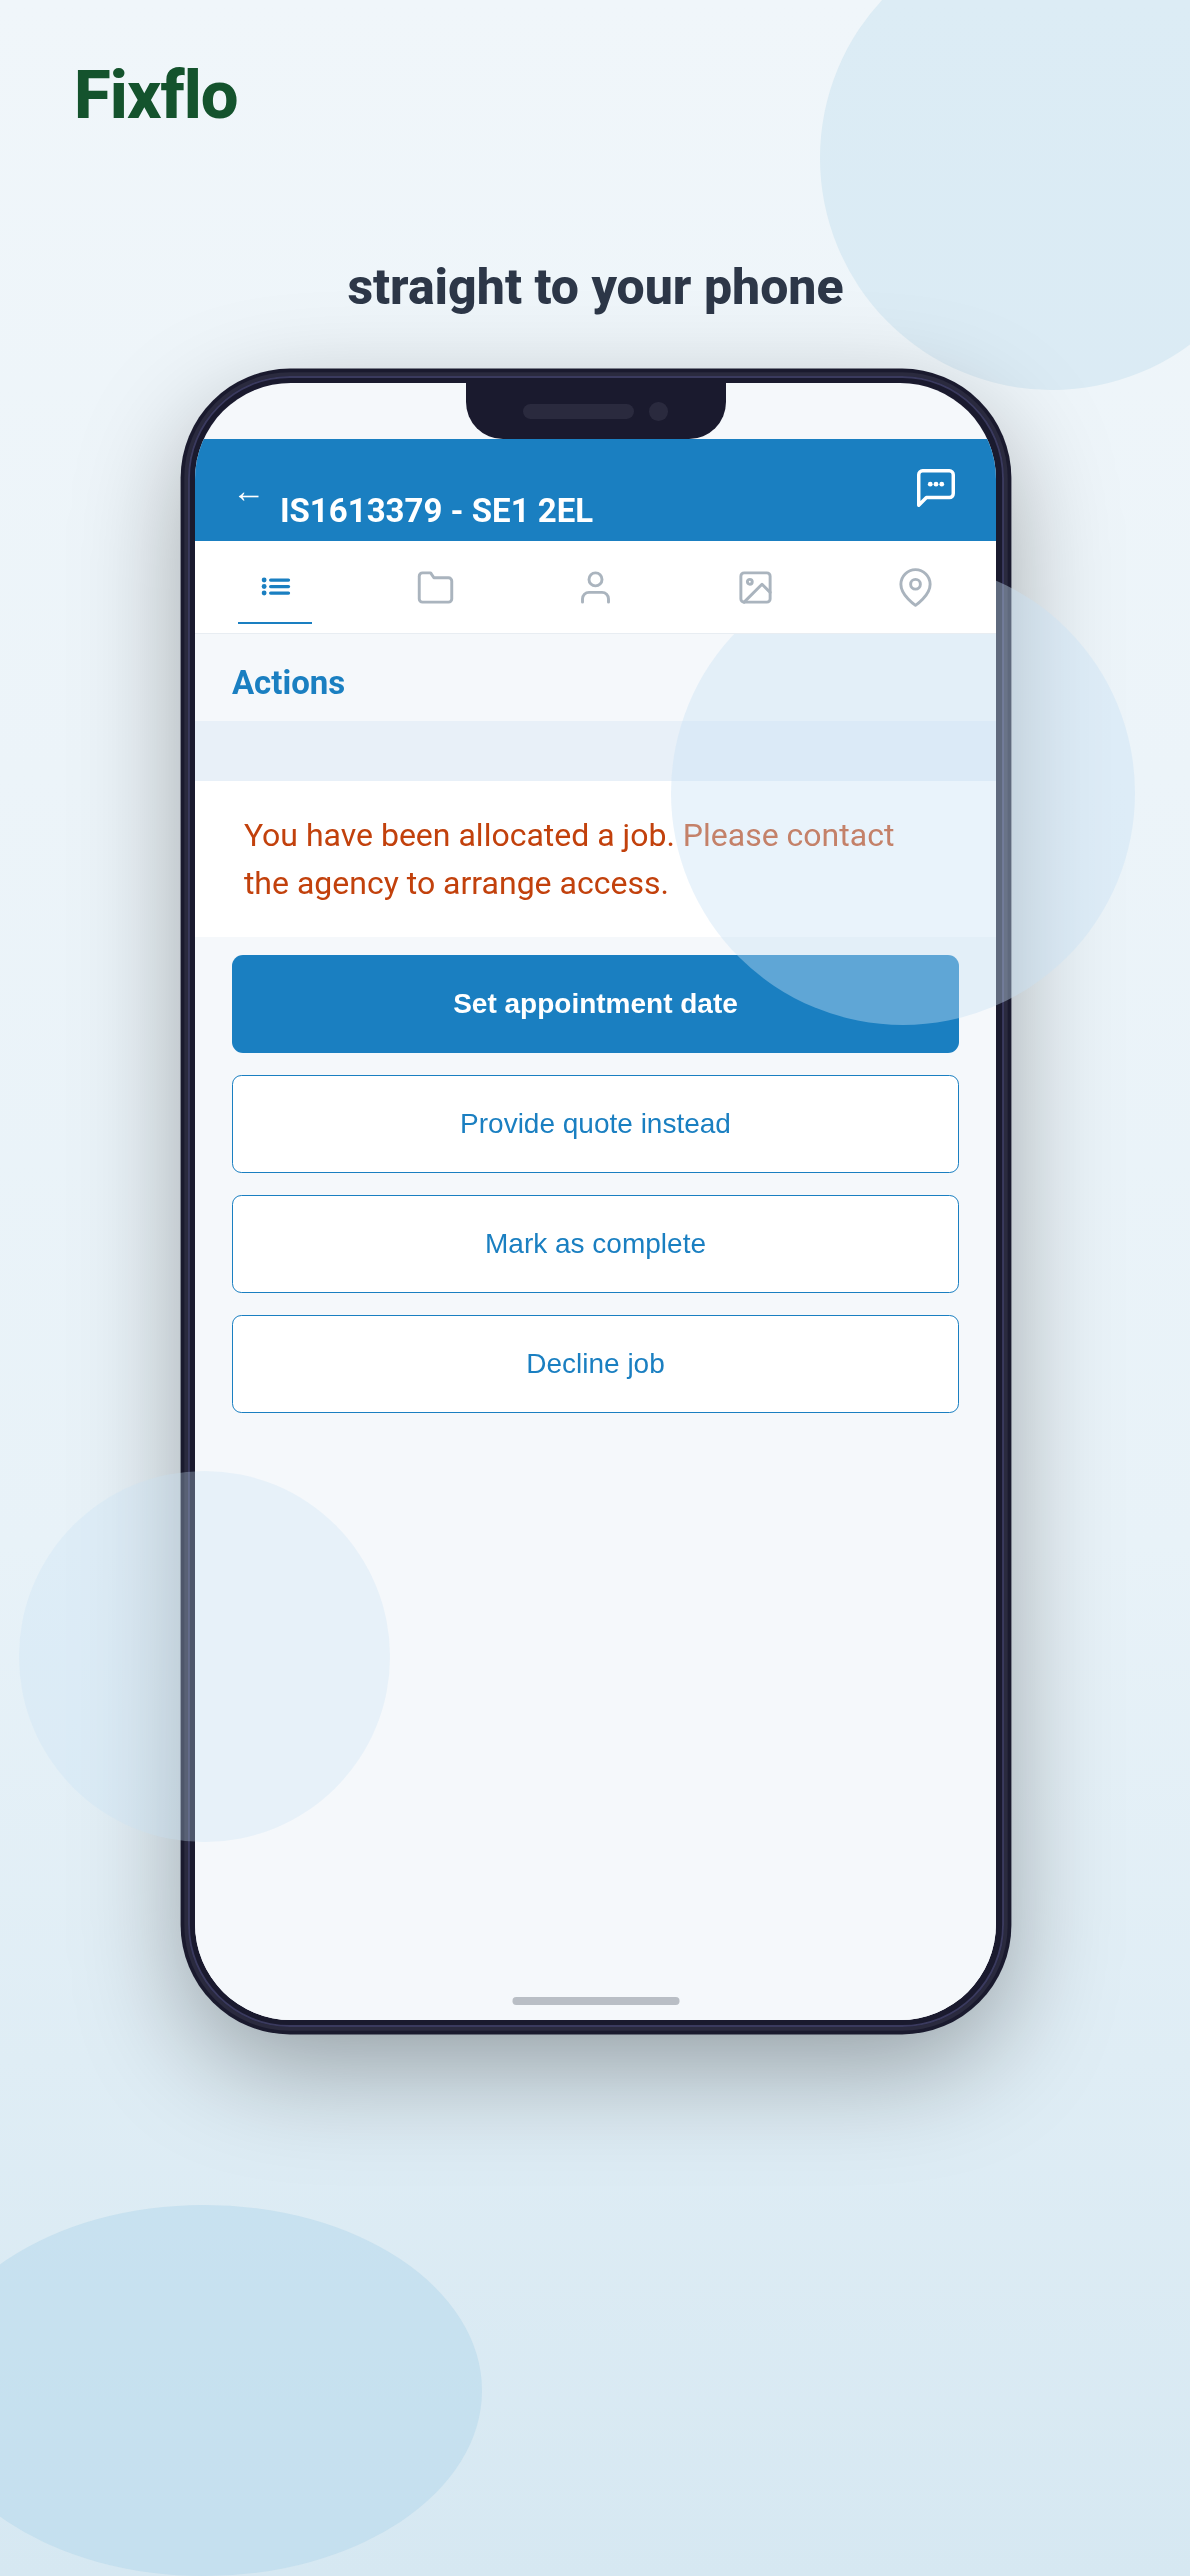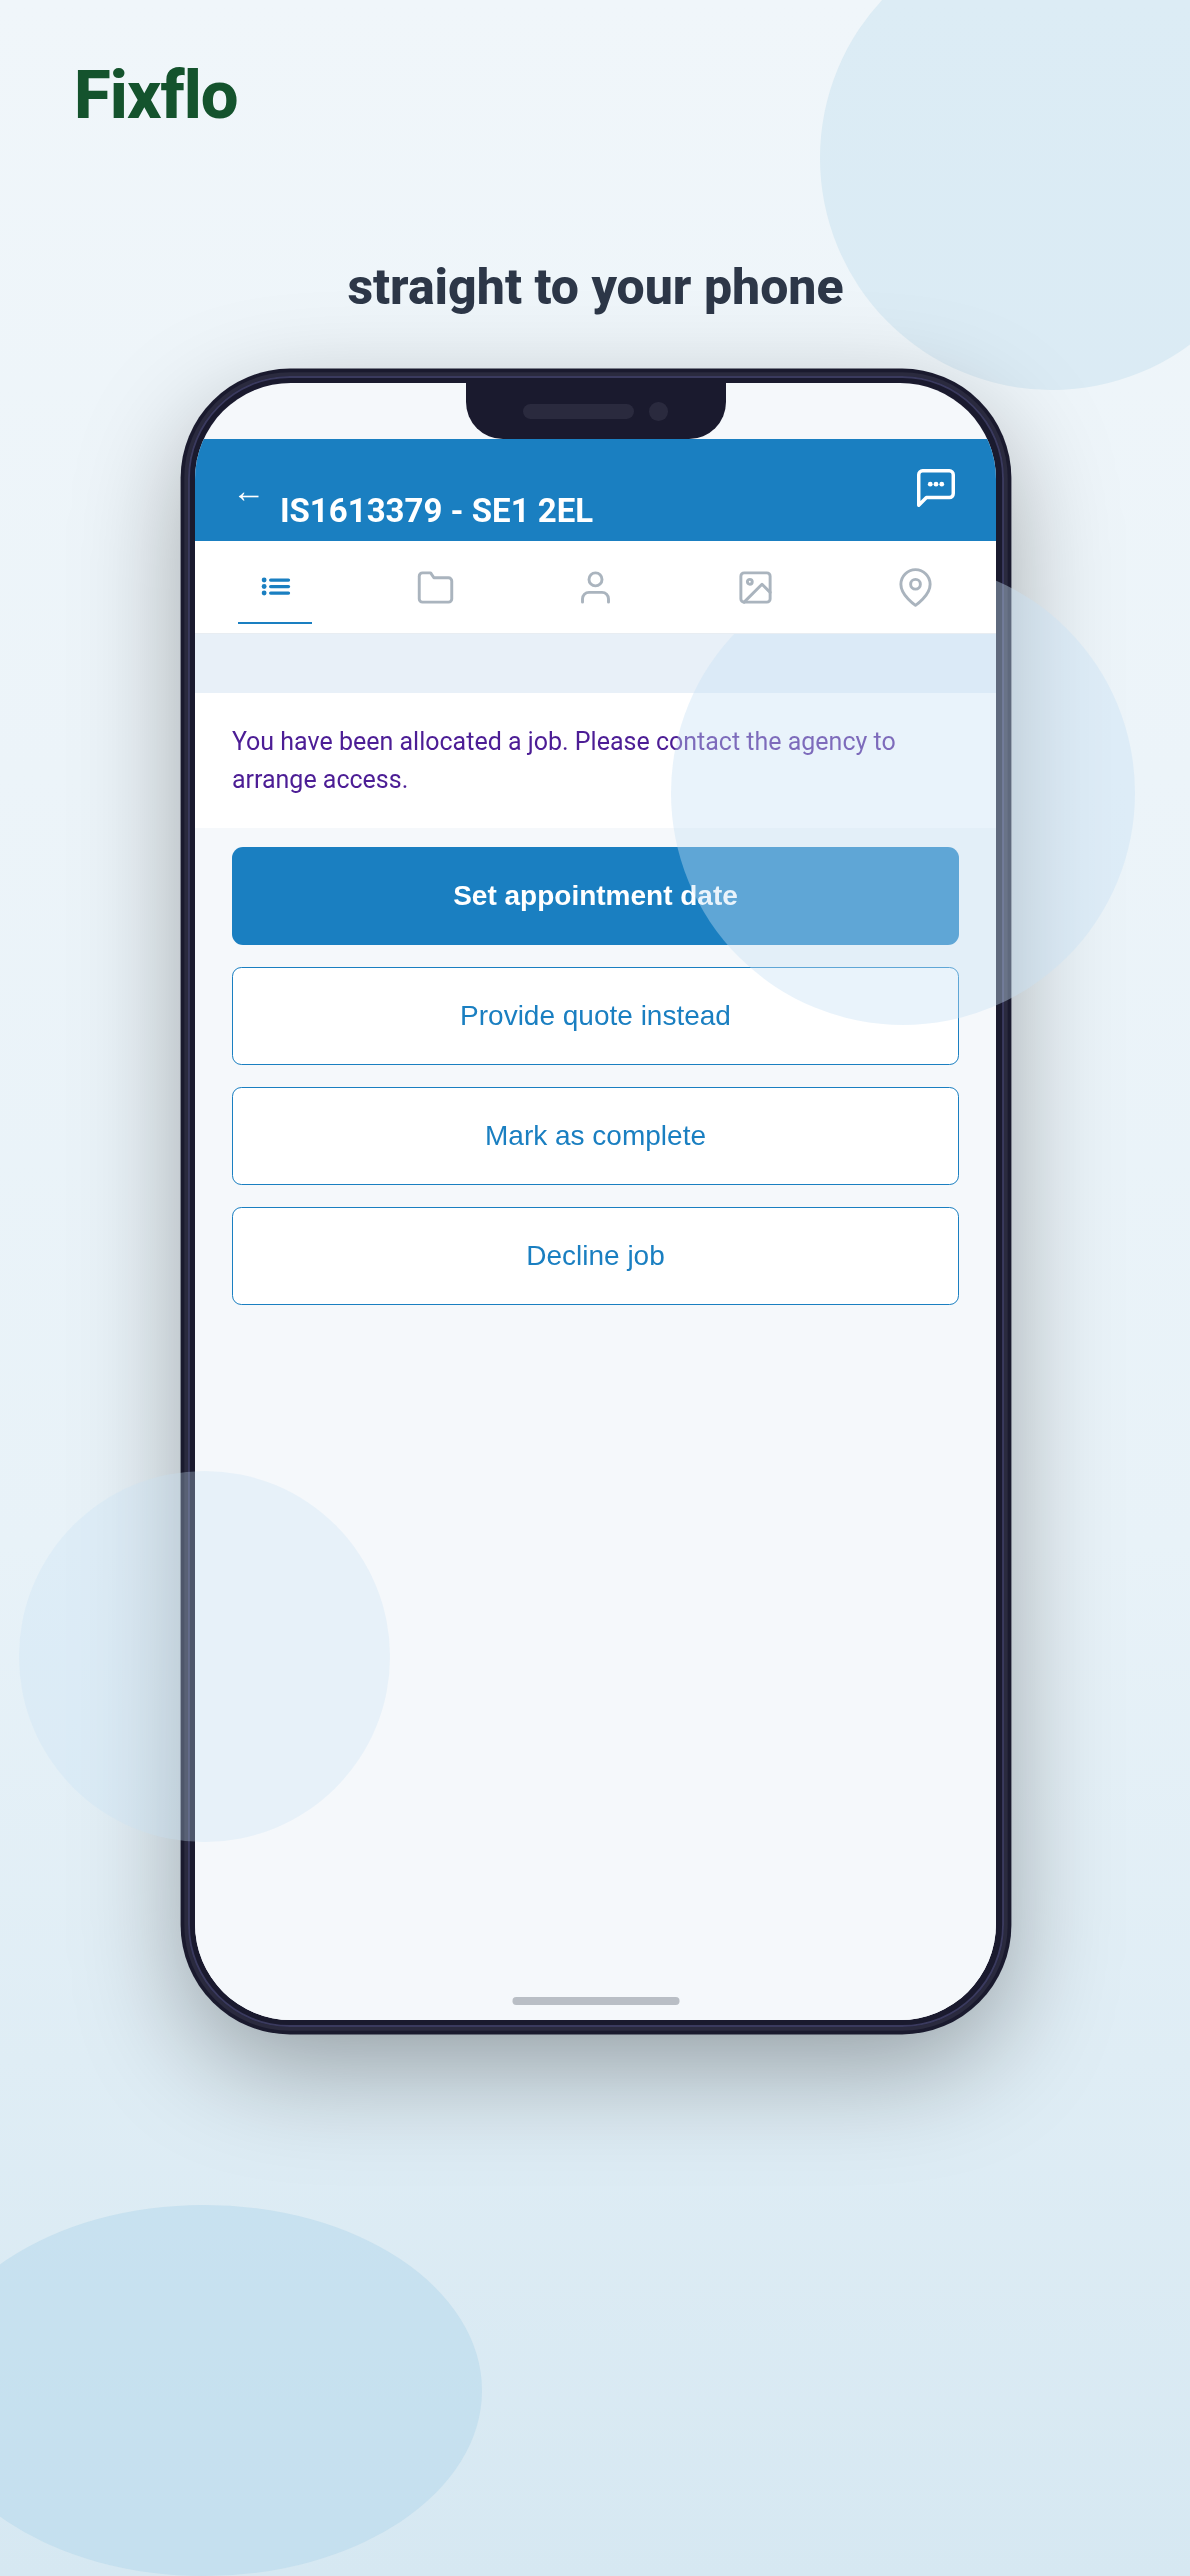--- a/index.html
+++ b/index.html
@@ -252,23 +252,23 @@
       margin-bottom: 11px;
       line-height: 1.4;
     }
     .job-status {
       font-size: 26px;
       color: #4a5568;
     }
 
     
     .allocation-message {
-      padding: 30px 37px;
-      font-size: 25px;
-      color: #4c1d95;
+      padding: 30px 49px;
+      font-size: 32px;
+      color: #c2410c;
       line-height: 1.5;
       background: white;
       margin: 0;
     }
 
     
     .action-buttons {
       padding: 18.5px 37px;
       display: flex;
       flex-direction: column;
@@ -422,20 +422,21 @@
         <div class="nav-tab">
           <svg viewBox="0 0 24 24" fill="none" stroke="currentColor" stroke-width="1.8" stroke-linecap="round" stroke-linejoin="round">
             <path d="M21 10c0 7-9 13-9 13s-9-6-9-13a9 9 0 0 1 18 0z"></path>
             <circle cx="12" cy="10" r="3"></circle>
           </svg>
         </div>
       </div>
 
       <div class="app-content">
 
+        <div class="actions-heading">Actions</div>
 
         <div class="job-info-card">
         </div>
 
         <div class="allocation-message">You have been allocated a job. Please contact the agency to arrange access.</div>
 
         <div class="action-buttons">
 
           <button class="btn-primary">Set appointment date</button>
           <button class="btn-outline">Provide quote instead</button>

